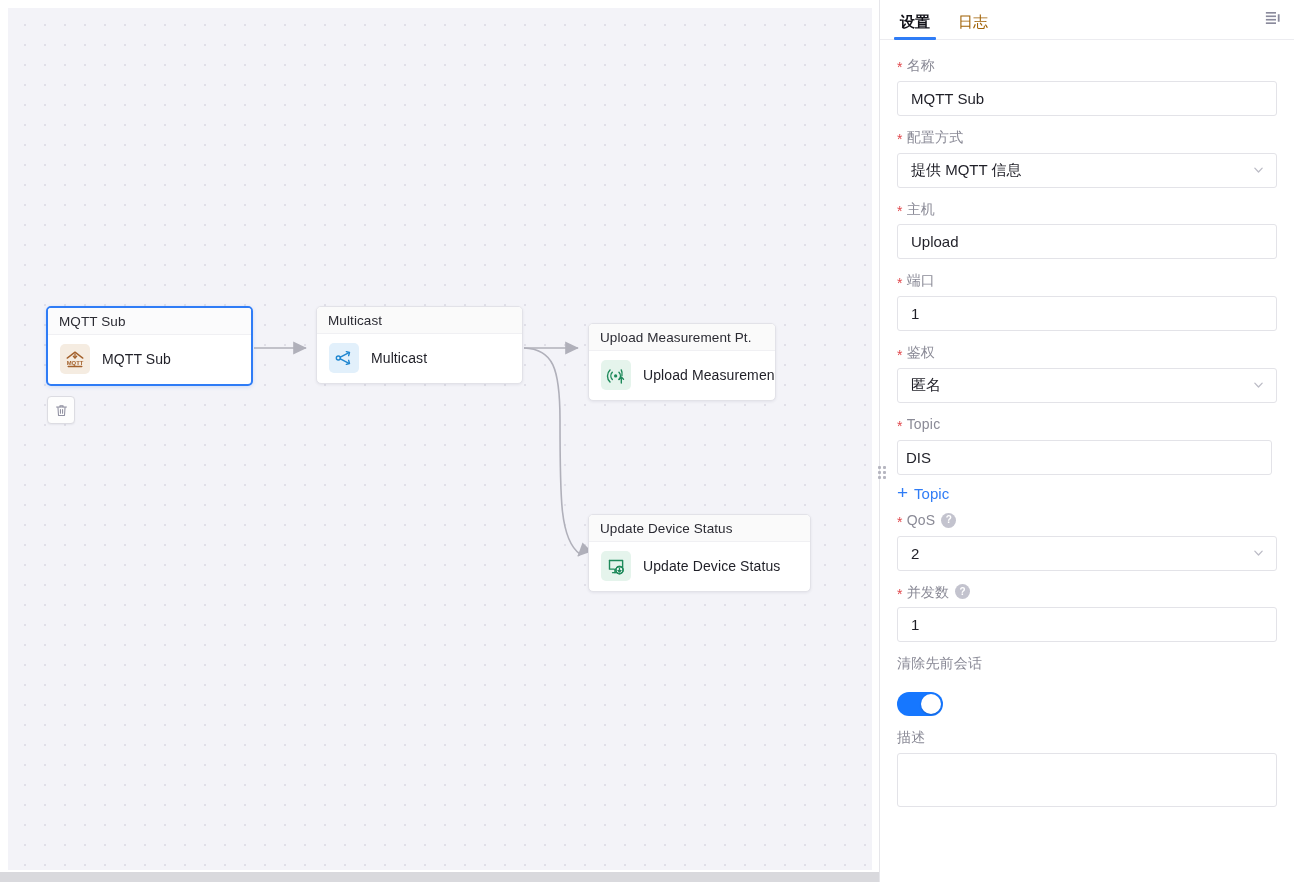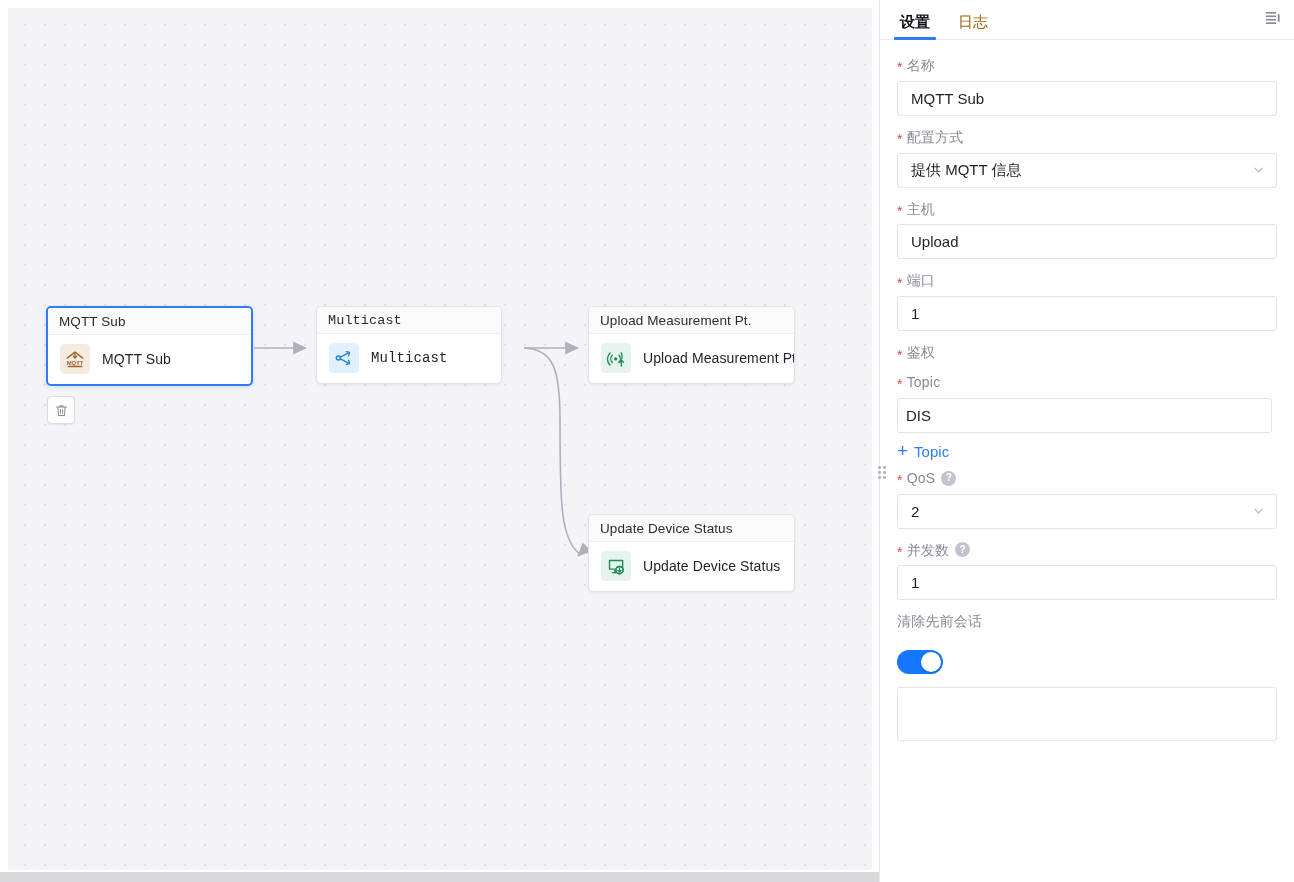--- a/index.html
+++ b/index.html
@@ -289,54 +289,54 @@
 
     <div class="node-toolbar" style="left:47px;top:396px;">
       <svg width="15" height="15" viewBox="0 0 24 24" fill="none" stroke="#8f8fa0" stroke-width="1.7">
         <path d="M4 6.5 H20" stroke-linecap="round"></path>
         <path d="M9.5 6.5 V4.6 H14.5 V6.5" stroke-linecap="round" stroke-linejoin="round"></path>
         <path d="M6.3 6.5 L7.2 20 H16.8 L17.7 6.5" stroke-linejoin="round"></path>
         <path d="M10.3 10.5 V16.3 M13.7 10.5 V16.3" stroke-linecap="round"></path>
       </svg>
     </div>
 
-    <div class="node" style="left:316px;top:306px;width:186px;font-family:Liberation Mono, monospace;">
+    <div class="node" style="left:316px;top:306px;width:207px;">
       <div class="node-header">Multicast</div>
       <div class="node-body">
         <span class="node-icon blue">
           <svg width="20" height="20" viewBox="0 0 24 24" fill="none" stroke="#1f86d0" stroke-width="1.7">
             <circle cx="5.2" cy="12" r="2.4"></circle>
             <path d="M7.6 11 L18 5.6" stroke-linecap="round"></path>
             <path d="M7.6 13 L18 18.4" stroke-linecap="round"></path>
             <path d="M14.8 4.4 L18.6 5.4 L17.6 9.2" stroke-linecap="round" stroke-linejoin="round"></path>
             <path d="M17.6 14.8 L18.6 18.6 L14.8 19.6" stroke-linecap="round" stroke-linejoin="round"></path>
           </svg>
         </span>
         <span class="node-label">Multicast</span>
       </div>
     </div>
 
-    <div class="node" style="left:588px;top:306px;width:207px;">
+    <div class="node" style="left:588px;top:323px;width:188px;">
       <div class="node-header">Upload Measurement Pt.</div>
       <div class="node-body">
         <span class="node-icon green">
           <svg width="21" height="21" viewBox="0 0 24 24" fill="none" stroke="#1f8a5b" stroke-width="1.6">
             <circle cx="11" cy="12.5" r="1.9" fill="#1f8a5b" stroke="none"></circle>
             <path d="M14.8 8.4 A6 6 0 0 1 14.8 16.6" stroke-linecap="round"></path>
             <path d="M17.4 5.6 A9.6 9.6 0 0 1 18.2 12" stroke-linecap="round"></path>
             <path d="M7.2 8.4 A6 6 0 0 0 7.2 16.6" stroke-linecap="round"></path>
             <path d="M4.6 5.6 A9.6 9.6 0 0 0 4.6 19.4" stroke-linecap="round"></path>
             <path d="M17.5 20.5 V13.8 M15 16.2 L17.5 13.7 L20 16.2" stroke-linecap="round" stroke-linejoin="round"></path>
           </svg>
         </span>
         <span class="node-label">Upload Measurement Pt.</span>
       </div>
     </div>
 
-    <div class="node" style="left:588px;top:514px;width:207px;">
+    <div class="node" style="left:588px;top:514px;width:223px;">
       <div class="node-header">Update Device Status</div>
       <div class="node-body">
         <span class="node-icon green">
           <svg width="21" height="21" viewBox="0 0 24 24" fill="none" stroke="#1f8a5b" stroke-width="1.6">
             <path d="M4 5.2 H19 V15 H12" stroke-linecap="round" stroke-linejoin="round"></path>
             <path d="M4 5.2 V15 H9" stroke-linecap="round" stroke-linejoin="round"></path>
             <path d="M7.5 19 H13" stroke-linecap="round"></path>
             <path d="M10.2 15 V19" stroke-linecap="round"></path>
             <circle cx="15.4" cy="16.1" r="4.1" fill="#ffffff"></circle>
             <circle cx="15.4" cy="16.1" r="4.1"></circle>
@@ -416,20 +416,26 @@
           <span>端口</span>
         </div>
         <div class="ctl">1</div>
       </div>
 
       <div class="field">
         <div class="field-label">
           <span class="req-star">*</span>
           <span>鉴权</span>
         </div>
+        <div class="ctl select">
+          <span>匿名</span>
+          <svg class="caret" viewBox="0 0 12 12" fill="none" stroke="#bcbcc6" stroke-width="1.4">
+              <path d="M2 4 L6 8.2 L10 4" stroke-linecap="round" stroke-linejoin="round"></path>
+            </svg>
+        </div>
       </div>
 
       <div class="field" style="margin-bottom:8px;">
         <div class="field-label">
           <span class="req-star">*</span>
           <span>Topic</span>
         </div>
         <div class="ctl narrow">DIS</div>
         <div class="add-link">
           <span class="add-plus">+</span>
@@ -463,18 +469,21 @@
       <div class="field field-toggle">
         <div class="field-label">
           <span>清除先前会话</span>
         </div>
         <div class="switch">
           <span class="knob"></span>
         </div>
       </div>
 
       <div class="field">
+        <div class="field-label">
+          <span>描述</span>
+        </div>
         <div class="textarea"></div>
       </div>
 
     </div>
   </div>
 </div>
 
 </body></html>

